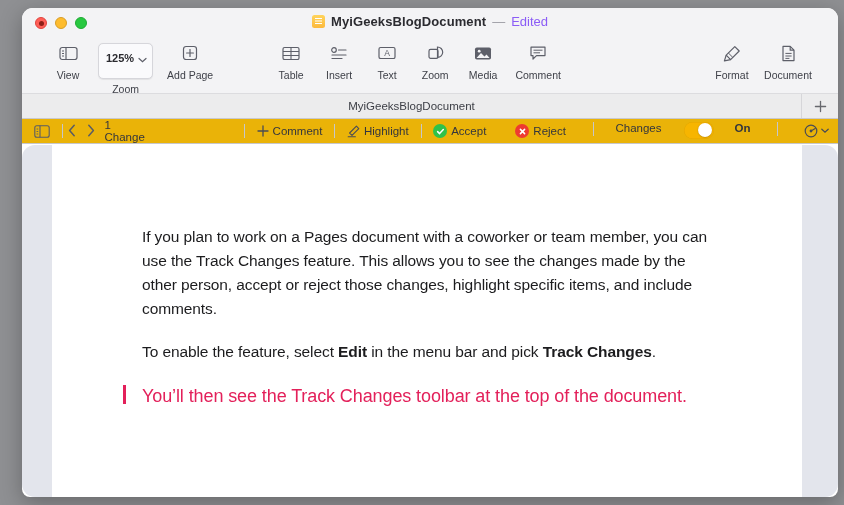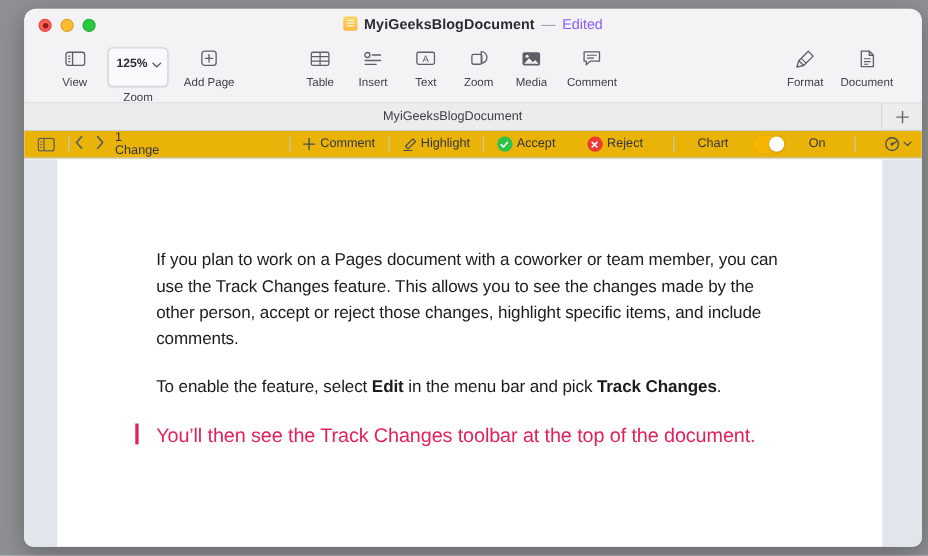--- a/index.html
+++ b/index.html
@@ -148,29 +148,30 @@
   .toggle {
     width: 30px; height: 17px; border-radius: 9px;
     background: #f7b500; position: relative; flex: none;
     box-shadow: inset 0 0 0 .5px rgba(0,0,0,.08);
   }
   .toggle .knob {
     position: absolute; right: 1.5px; top: 1.5px;
     width: 14px; height: 14px; border-radius: 50%;
     background: #fff; box-shadow: 0 .5px 1.5px rgba(0,0,0,.3);
   }
-  .tc-right { margin-left: auto; display: flex; align-items: center; gap: 15px; }
+  .tc-right { margin-left: auto; display: flex; gap: 15px; }
   .tc-state { padding: 0 7px 0 2px; color: #34363d; }
-  .tc-on { padding: 0 6px; color: #34363d; }
+  .tc-on { padding: 0 6px; color: #34363d; font-weight: bold; }
 
   
   .canvas {
     position: absolute;
     left: 0; right: 0; top: 137px; bottom: 0;
     background: #e3e5ec;
+    border-radius: 13px;
   }
   .page {
     position: absolute;
     left: 30px; top: 0; width: 750px; bottom: 0;
     background: #ffffff;
     padding: 80px 90px 0 90px;
   }
   .para {
     font-family: "Liberation Sans", sans-serif;
     font-size: 15.5px;
@@ -434,21 +435,21 @@
           <svg width="9" height="9" viewBox="0 0 9 9">
             <line x1="2.4" y1="2.4" x2="6.6" y2="6.6" stroke="#fff" stroke-width="1.5" stroke-linecap="round"></line>
             <line x1="6.6" y1="2.4" x2="2.4" y2="6.6" stroke="#fff" stroke-width="1.5" stroke-linecap="round"></line>
           </svg>
         </span>
         <span>Reject</span>
       </div>
 
       <div class="tc-sep"></div>
 
-      <span class="tc-state">Chart</span>
+      <span class="tc-state">Changes</span>
 
       <div class="toggle">
         <div class="knob"></div>
       </div>
 
       <span class="tc-on">On</span>
 
       <div class="tc-sep"></div>
 
       <div class="tc-btn" style="padding-right:0;gap:3px">

